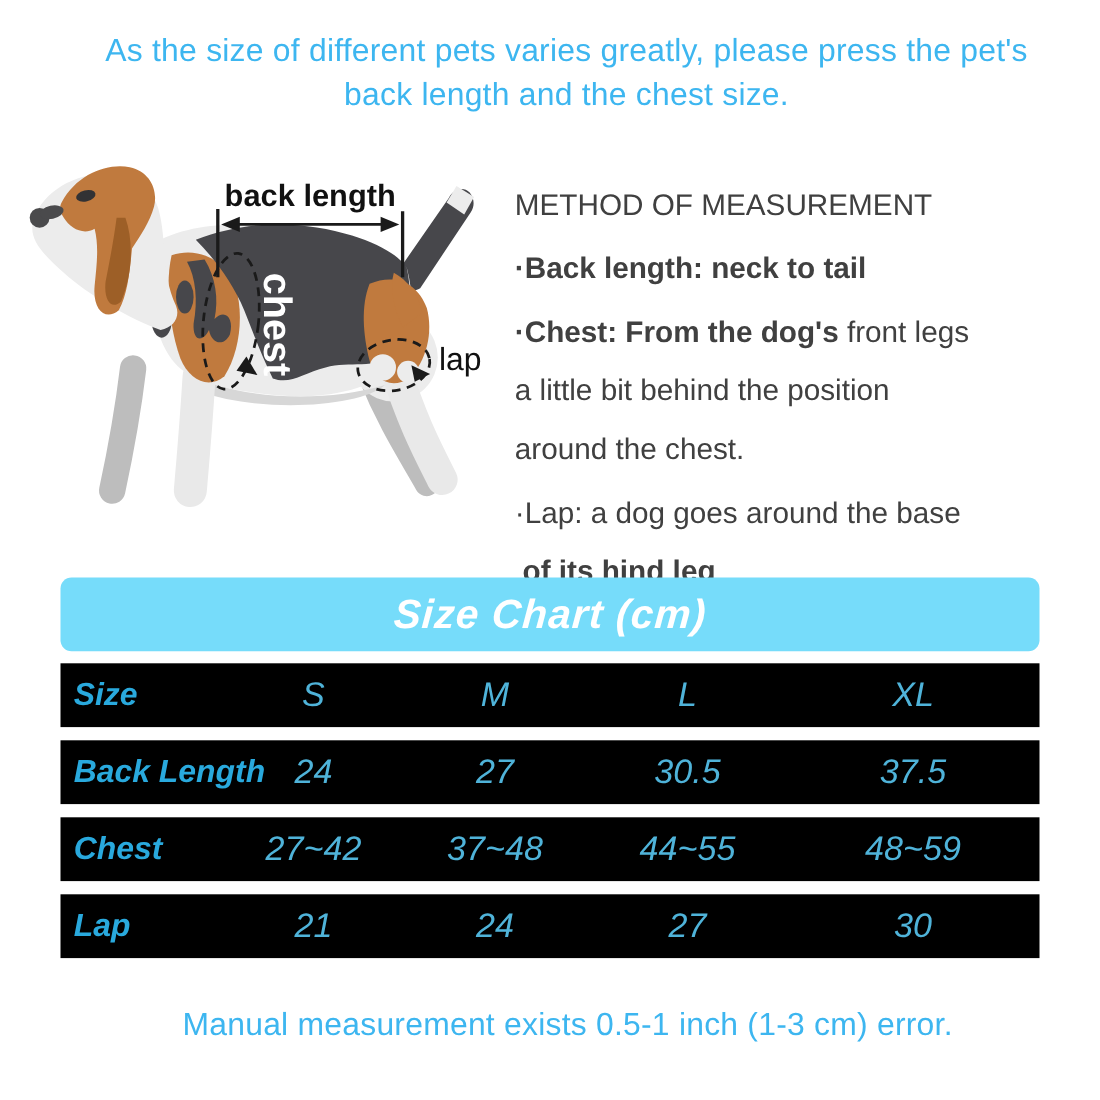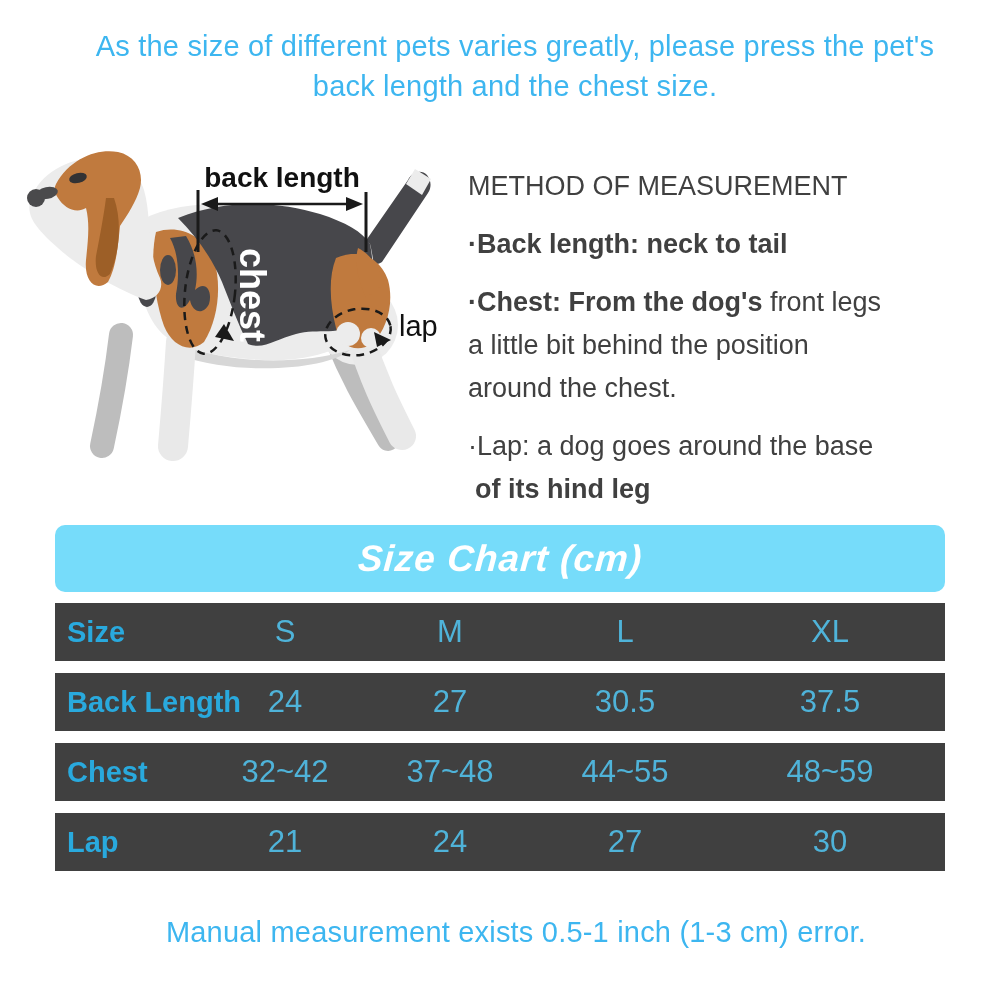--- a/index.html
+++ b/index.html
@@ -18,39 +18,40 @@
     font-size:29px;letter-spacing:.2px;
   }
   
   #dog-diagram{position:absolute;left:18px;top:140px;width:445px;height:350px;}
   
   #method{
     position:absolute;left:468px;top:166px;width:495px;
     color:#404040;font-size:27px;line-height:40px;
   }
   #method .m-title{margin-bottom:12px;font-size:27px;}
-  #method .m-line{margin-top:3px;}
+  #method .m-line{margin-top:13px;}
   #method .m-bullet{margin-top:18px;}
   #method .b{font-weight:700;}
   #method .indent{padding-left:7px;font-weight:bold;}
   
   #chart-title-bar{
     position:absolute;left:55px;top:525px;width:890px;height:67px;
     background:#76dcfa;border-radius:10px;
     display:flex;align-items:center;justify-content:center;
   }
   #chart-title-bar .t{
     color:#ffffff;font-size:37px;font-weight:700;font-style:italic;
     letter-spacing:1px;transform:skewX(-4deg);
   }
   .band{
     position:absolute;left:55px;width:890px;height:58px;
-    background:#404040;
+    background:#000000;
     display:grid;grid-template-columns:150px 160px 170px 180px 230px;
     align-items:center;
+    font-style:italic;
   }
   .band .rlabel{
     padding-left:12px;font-weight:700;font-size:29px;color:#29a9dd;
     white-space:nowrap;
   }
   .band .cell{
     text-align:center;font-size:31px;color:#4fb3d9;white-space:nowrap;
   }
   #row-size{top:603px;}
   #row-back{top:673px;}
@@ -143,21 +144,21 @@
   <div class="band" id="row-back">
     <div class="rlabel">Back Length</div>
     <div class="cell">24</div>
     <div class="cell">27</div>
     <div class="cell">30.5</div>
     <div class="cell">37.5</div>
   </div>
 
   <div class="band" id="row-chest">
     <div class="rlabel">Chest</div>
-    <div class="cell">32~42</div>
+    <div class="cell">27~42</div>
     <div class="cell">37~48</div>
     <div class="cell">44~55</div>
     <div class="cell">48~59</div>
   </div>
 
   <div class="band" id="row-lap">
     <div class="rlabel">Lap</div>
     <div class="cell">21</div>
     <div class="cell">24</div>
     <div class="cell">27</div>

